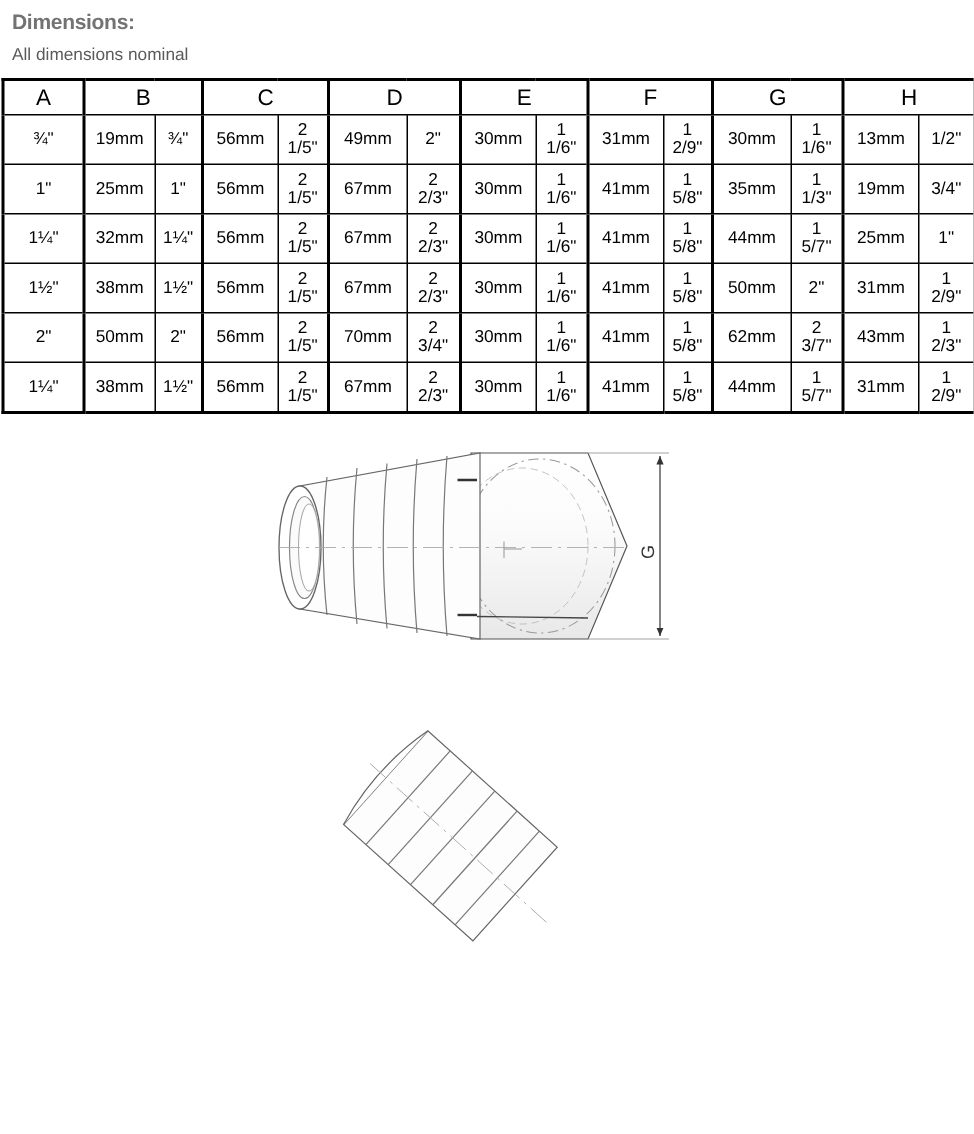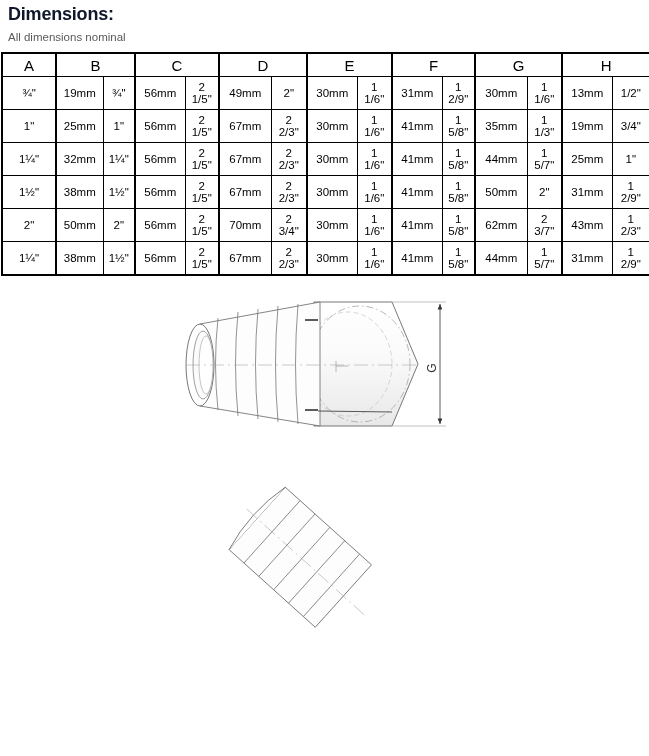--- a/index.html
+++ b/index.html
@@ -13,22 +13,22 @@
     position: relative;
     font-family: "Liberation Sans", sans-serif;
     overflow: hidden;
   }
 
   
   #header-block {
     padding: 4px 0 0 8px;
   }
   #page-title {
-    color: #0f172a;
-    font-size: 18px;
+    color: #737373;
+    font-size: 14px;
     font-weight: bold;
     letter-spacing: -0.2px;
     margin: 0 0 6px 0;
     line-height: 20px;
   }
   #page-subtitle {
     color: #5a5a5a;
     font-size: 11.5px;
     margin: 0 0 8px 0;
     line-height: 14px;

